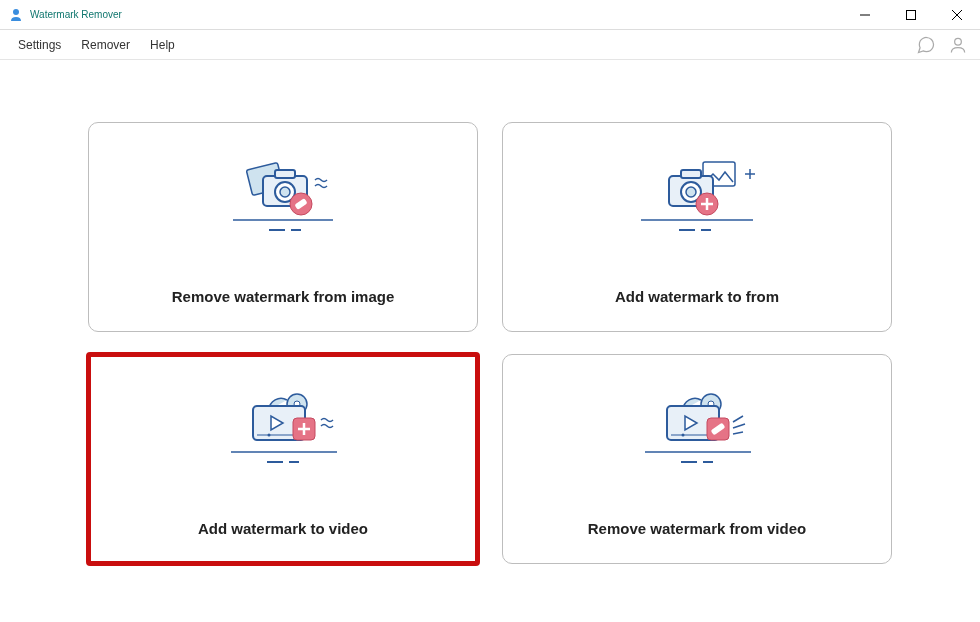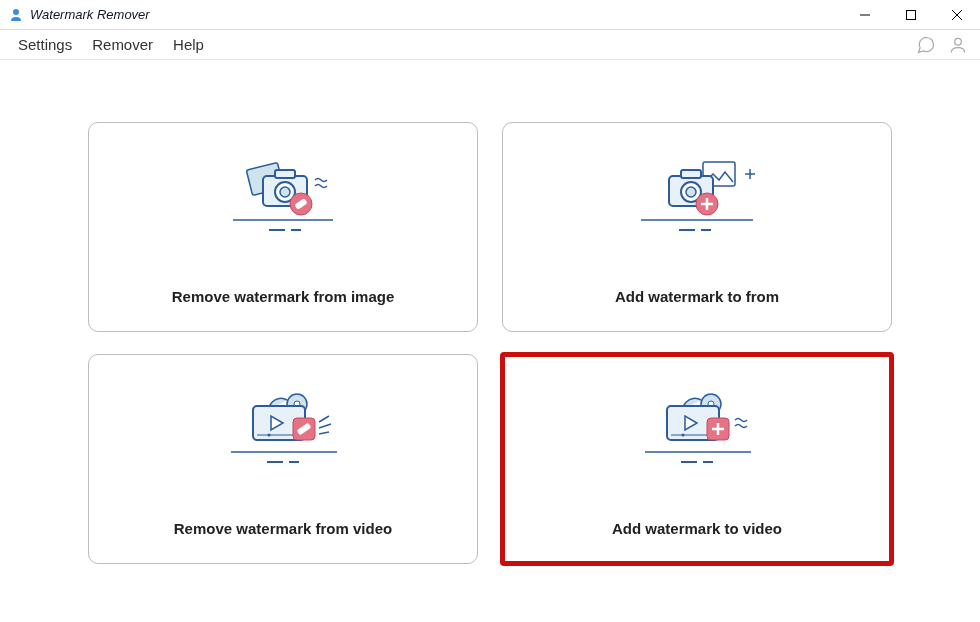--- a/index.html
+++ b/index.html
@@ -23,24 +23,23 @@
     }
     .app-icon {
       width: 16px;
       height: 16px;
       margin-right: 6px;
       display: flex;
       align-items: center;
       justify-content: center;
     }
     .app-title {
-      font-size: 13px;
-      color: #0f172a;
+      font-size: 10px;
+      color: #0f766e;
       flex: 1;
-      font-style: italic;
     }
     .window-controls {
       display: flex;
       align-items: center;
     }
     .window-control {
       width: 46px;
       height: 30px;
       display: flex;
       align-items: center;
@@ -48,21 +47,21 @@
       cursor: pointer;
     }
     .menubar {
       display: flex;
       align-items: center;
       height: 30px;
       padding: 0 8px;
       border-bottom: 1px solid #e5e5e5;
     }
     .menu-item {
-      font-size: 15px;
+      font-size: 12px;
       color: #333;
       padding: 4px 10px;
       cursor: pointer;
     }
     .menubar-spacer {
       flex: 1;
     }
     .menubar-icon {
       width: 28px;
       height: 28px;
@@ -215,69 +214,69 @@
         <line x1="100" y1="48" x2="100" y2="60" stroke="#fff" stroke-width="2.5"></line>
 
         <line class="ground-line" x1="34" y1="70" x2="146" y2="70"></line>
         <line class="short-line" x1="72" y1="80" x2="88" y2="80"></line>
         <line class="short-line" x1="94" y1="80" x2="104" y2="80"></line>
       </svg>
     </div>
     <span class="card-label">Add watermark to from</span>
   </div>
 
-  <div class="card">
+  <div class="card highlighted">
     <div class="card-illustration">
       <svg width="180" height="100" viewBox="0 0 180 100">
 
         <circle cx="104" cy="22" r="10" fill="#cfe3ef" stroke="#2d5b9c" stroke-width="1.5"></circle>
         <circle cx="104" cy="22" r="3" fill="#fff" stroke="#2d5b9c" stroke-width="1"></circle>
         <path d="M76 28 a12 12 0 0 1 18 -10" fill="#cfe3ef" stroke="#2d5b9c" stroke-width="1.5"></path>
 
         <rect x="60" y="24" width="52" height="34" rx="4" fill="#e8f0f8" stroke="#2d5b9c" stroke-width="2"></rect>
         <polygon points="78,34 78,48 90,41" fill="#fff" stroke="#2d5b9c" stroke-width="1.5"></polygon>
         <line x1="64" y1="53" x2="108" y2="53" stroke="#2d5b9c" stroke-width="1"></line>
         <circle cx="76" cy="53" r="1.5" fill="#2d5b9c"></circle>
 
         <rect x="100" y="36" width="22" height="22" rx="4" fill="#e57386" stroke="#c54a60" stroke-width="1"></rect>
-        <rect x="104" y="44" width="14" height="6" rx="2" fill="#fff" transform="rotate(-35 111 47)"></rect>
-
-        <line x1="126" y1="40" x2="136" y2="34" stroke="#2d5b9c" stroke-width="1.5"></line>
-        <line x1="126" y1="46" x2="138" y2="42" stroke="#2d5b9c" stroke-width="1.5"></line>
-        <line x1="126" y1="52" x2="136" y2="50" stroke="#2d5b9c" stroke-width="1.5"></line>
+        <line x1="105" y1="47" x2="117" y2="47" stroke="#fff" stroke-width="2.5"></line>
+        <line x1="111" y1="41" x2="111" y2="53" stroke="#fff" stroke-width="2.5"></line>
+
+        <path d="M128 38 q3 -3 6 0 q3 3 6 0" stroke="#2d5b9c" stroke-width="1.5" fill="none"></path>
+        <path d="M128 44 q3 -3 6 0 q3 3 6 0" stroke="#2d5b9c" stroke-width="1.5" fill="none"></path>
 
         <line class="ground-line" x1="38" y1="70" x2="144" y2="70"></line>
         <line class="short-line" x1="74" y1="80" x2="90" y2="80"></line>
         <line class="short-line" x1="96" y1="80" x2="106" y2="80"></line>
       </svg>
     </div>
-    <span class="card-label">Remove watermark from video</span>
-  </div>
-
-  <div class="card highlighted">
+    <span class="card-label">Add watermark to video</span>
+  </div>
+
+  <div class="card">
     <div class="card-illustration">
       <svg width="180" height="100" viewBox="0 0 180 100">
 
         <circle cx="104" cy="22" r="10" fill="#cfe3ef" stroke="#2d5b9c" stroke-width="1.5"></circle>
         <circle cx="104" cy="22" r="3" fill="#fff" stroke="#2d5b9c" stroke-width="1"></circle>
         <path d="M76 28 a12 12 0 0 1 18 -10" fill="#cfe3ef" stroke="#2d5b9c" stroke-width="1.5"></path>
 
         <rect x="60" y="24" width="52" height="34" rx="4" fill="#e8f0f8" stroke="#2d5b9c" stroke-width="2"></rect>
         <polygon points="78,34 78,48 90,41" fill="#fff" stroke="#2d5b9c" stroke-width="1.5"></polygon>
         <line x1="64" y1="53" x2="108" y2="53" stroke="#2d5b9c" stroke-width="1"></line>
         <circle cx="76" cy="53" r="1.5" fill="#2d5b9c"></circle>
 
         <rect x="100" y="36" width="22" height="22" rx="4" fill="#e57386" stroke="#c54a60" stroke-width="1"></rect>
-        <line x1="105" y1="47" x2="117" y2="47" stroke="#fff" stroke-width="2.5"></line>
-        <line x1="111" y1="41" x2="111" y2="53" stroke="#fff" stroke-width="2.5"></line>
-
-        <path d="M128 38 q3 -3 6 0 q3 3 6 0" stroke="#2d5b9c" stroke-width="1.5" fill="none"></path>
-        <path d="M128 44 q3 -3 6 0 q3 3 6 0" stroke="#2d5b9c" stroke-width="1.5" fill="none"></path>
+        <rect x="104" y="44" width="14" height="6" rx="2" fill="#fff" transform="rotate(-35 111 47)"></rect>
+
+        <line x1="126" y1="40" x2="136" y2="34" stroke="#2d5b9c" stroke-width="1.5"></line>
+        <line x1="126" y1="46" x2="138" y2="42" stroke="#2d5b9c" stroke-width="1.5"></line>
+        <line x1="126" y1="52" x2="136" y2="50" stroke="#2d5b9c" stroke-width="1.5"></line>
 
         <line class="ground-line" x1="38" y1="70" x2="144" y2="70"></line>
         <line class="short-line" x1="74" y1="80" x2="90" y2="80"></line>
         <line class="short-line" x1="96" y1="80" x2="106" y2="80"></line>
       </svg>
     </div>
-    <span class="card-label">Add watermark to video</span>
+    <span class="card-label">Remove watermark from video</span>
   </div>
 
 </div>
 
 </body></html>

